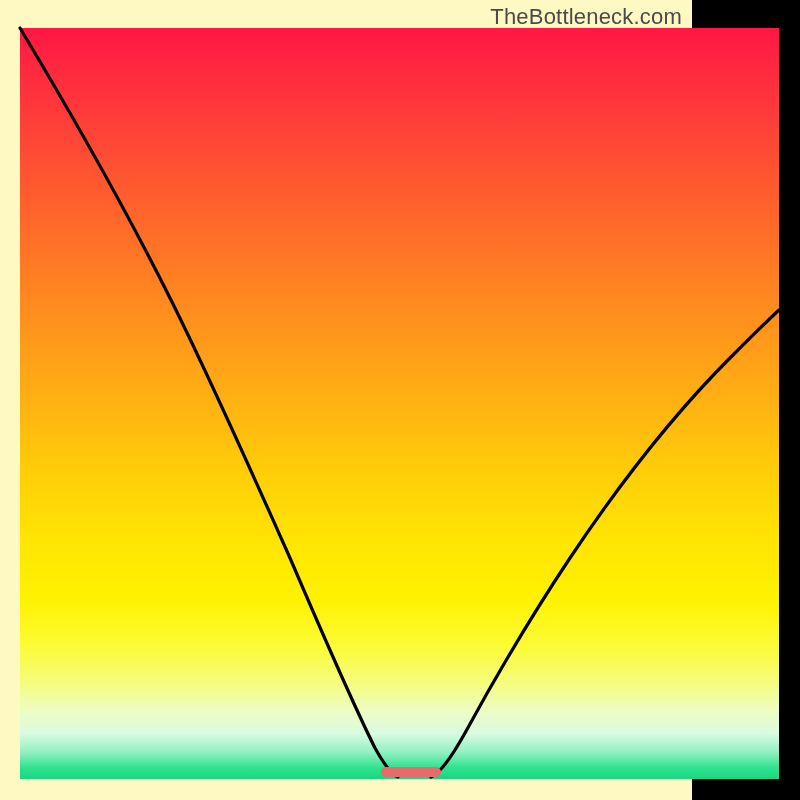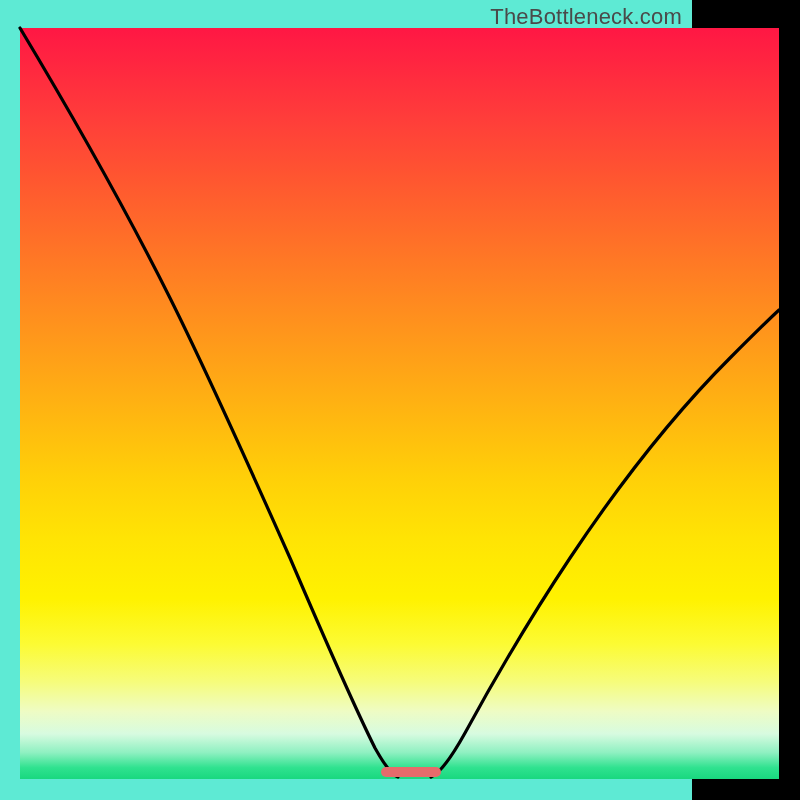--- a/index.html
+++ b/index.html
@@ -8,21 +8,21 @@
     width: 800px;
     height: 800px;
     background: #000;
     overflow: hidden;
     font-family: Arial, Helvetica, sans-serif;
   }
   .frame {
     position: relative;
     width: 692px;
     height: 800px;
-    background: #5eead4;
+    background: #fef9c3;
   }
   .watermark {
     position: absolute;
     top: 4px;
     right: 10px;
     color: #4a4a4a;
     font-size: 22px;
     font-weight: 400;
     letter-spacing: 0.2px;
     z-index: 10;

